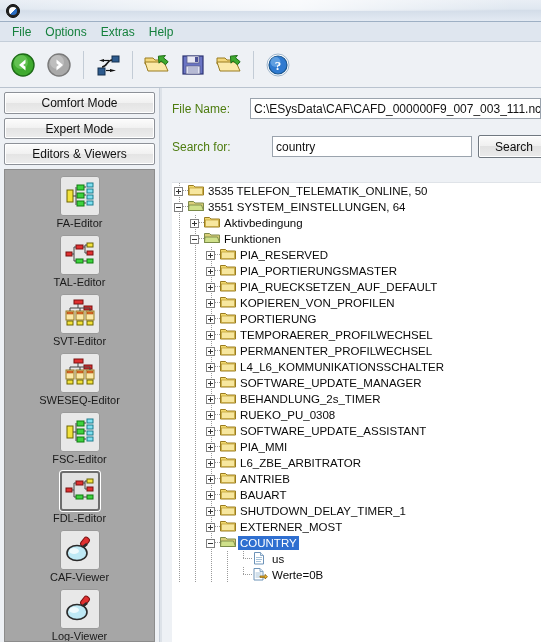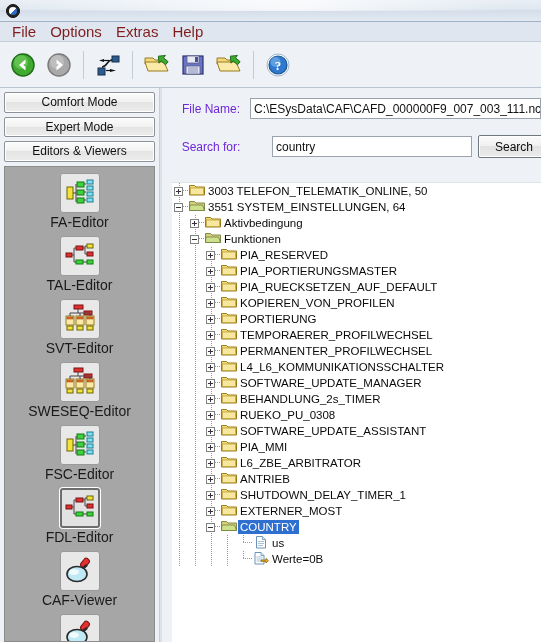--- a/index.html
+++ b/index.html
@@ -51,22 +51,22 @@
   
   #menubar {
     height: 20px;
     background: #dfe6ef;
     border-bottom: 1px solid #c4ced9;
     display: flex;
     align-items: center;
     padding-left: 5px;
   }
   .menu-item {
-    font-size: 15px;
-    color: #7f1d1d;
+    font-size: 12px;
+    color: #15803d;
     padding: 2px 7px;
     cursor: default;
     white-space: nowrap;
   }
 
   
   #toolbar {
     height: 46px;
     background: #eef1f5;
     border-bottom: 1px solid #b9c3cf;
@@ -80,21 +80,20 @@
     display: flex; align-items: center; justify-content: center;
     border: 1px solid transparent; border-radius: 3px;
     cursor: pointer;
   }
   .tb-sep { width: 1px; height: 28px; background: #c3ccd6; margin: 0 5px; }
 
   
   #body {
     display: flex;
     height: calc(642px - 22px - 20px - 46px);
-    text-align: center;
   }
 
   
   #leftpanel {
     width: 160px;
     flex: 0 0 160px;
     background: #eef1f5;
     display: flex; flex-direction: column;
     padding: 4px 4px 0 4px;
     border-right: 1px solid #c6ced8;
@@ -131,21 +130,21 @@
     display: flex; align-items: center; justify-content: center;
     position: relative;
   }
   .side-item.selected .side-icon-box {
     border: 2px solid #6d6d6d;
     background: #e2e2e2;
     box-shadow: 0 0 0 1px #ffffff;
   }
   .side-label {
     margin-top: 1px;
-    font-size: 14px; color: #1a1a1a;
+    font-size: 11px; color: #1a1a1a;
     white-space: nowrap;
   }
 
   
   #content {
     flex: 1 1 auto;
     background: #eef1f5;
     display: flex; flex-direction: column;
     padding: 0 0 0 0;
     min-width: 0;
@@ -154,21 +153,21 @@
   #formarea {
     padding: 10px 0 8px 10px;
     flex: 0 0 auto;
   }
   .form-row {
     display: flex; align-items: center;
     margin-bottom: 16px;
     white-space: nowrap;
   }
   .form-label {
-    font-size: 12px; color: #6d28d9;
+    font-size: 12px; color: #4d7c0f;
     width: 78px; flex: 0 0 78px;
   }
   .txt-input {
     height: 21px;
     border: 1px solid #9aa3ad;
     background: #ffffff;
     font-size: 12px; color: #111;
     padding: 0 3px;
     display: flex; align-items: center;
     overflow: hidden;
@@ -523,21 +522,21 @@
           <div class="indent" style="width: 0px;"></div>
           <div class="expander">
             <div class="vline"></div>
             <div class="hline"></div>
             <div class="box plus"></div>
           </div>
           <div class="tree-icon"><svg width="16" height="13" viewBox="0 0 16 13">
               <path d="M0.5 2.5 h5 l1.5 1.5 h8.5 v8 h-15 z" fill="#f2d96f" stroke="#9a7c21" stroke-width="1"></path>
               <rect x="1.5" y="5" width="13" height="6.5" fill="#f7e79f" stroke="#b99a32" stroke-width=".7"></rect>
             </svg></div>
-          <div class="tree-label">3003 TELEFON_TELEMATIK_ONLINE, 50</div>
+          <div class="tree-label">3535 TELEFON_TELEMATIK_ONLINE, 50</div>
         </div>
         <div class="tree-row">
           <div class="indent" style="width: 0px;"></div>
           <div class="expander">
             <div class="vline"></div>
             <div class="hline"></div>
             <div class="box"></div>
           </div>
           <div class="tree-icon"><svg width="16" height="13" viewBox="0 0 16 13">
               <path d="M0.5 2.5 h5 l1.5 1.5 h8.5 v7.5 h-15 z" fill="#d9cf7a" stroke="#7e8a4a" stroke-width="1"></path>
@@ -809,20 +808,36 @@
           <div class="expander">
             <div class="vline"></div>
             <div class="hline"></div>
             <div class="box plus"></div>
           </div>
           <div class="tree-icon"><svg width="16" height="13" viewBox="0 0 16 13">
               <path d="M0.5 2.5 h5 l1.5 1.5 h8.5 v8 h-15 z" fill="#f2d96f" stroke="#9a7c21" stroke-width="1"></path>
               <rect x="1.5" y="5" width="13" height="6.5" fill="#f7e79f" stroke="#b99a32" stroke-width=".7"></rect>
             </svg></div>
           <div class="tree-label">ANTRIEB</div>
+        </div>
+        <div class="tree-row">
+          <div class="indent" style="width: 32px;">
+            <div class="guide" style="left: 7px;"></div>
+            <div class="guide" style="left: 23px;"></div>
+          </div>
+          <div class="expander">
+            <div class="vline"></div>
+            <div class="hline"></div>
+            <div class="box plus"></div>
+          </div>
+          <div class="tree-icon"><svg width="16" height="13" viewBox="0 0 16 13">
+              <path d="M0.5 2.5 h5 l1.5 1.5 h8.5 v8 h-15 z" fill="#f2d96f" stroke="#9a7c21" stroke-width="1"></path>
+              <rect x="1.5" y="5" width="13" height="6.5" fill="#f7e79f" stroke="#b99a32" stroke-width=".7"></rect>
+            </svg></div>
+          <div class="tree-label">BAUART</div>
         </div>
         <div class="tree-row">
           <div class="indent" style="width: 32px;">
             <div class="guide" style="left: 7px;"></div>
             <div class="guide" style="left: 23px;"></div>
           </div>
           <div class="expander">
             <div class="vline"></div>
             <div class="hline"></div>
             <div class="box plus"></div>

